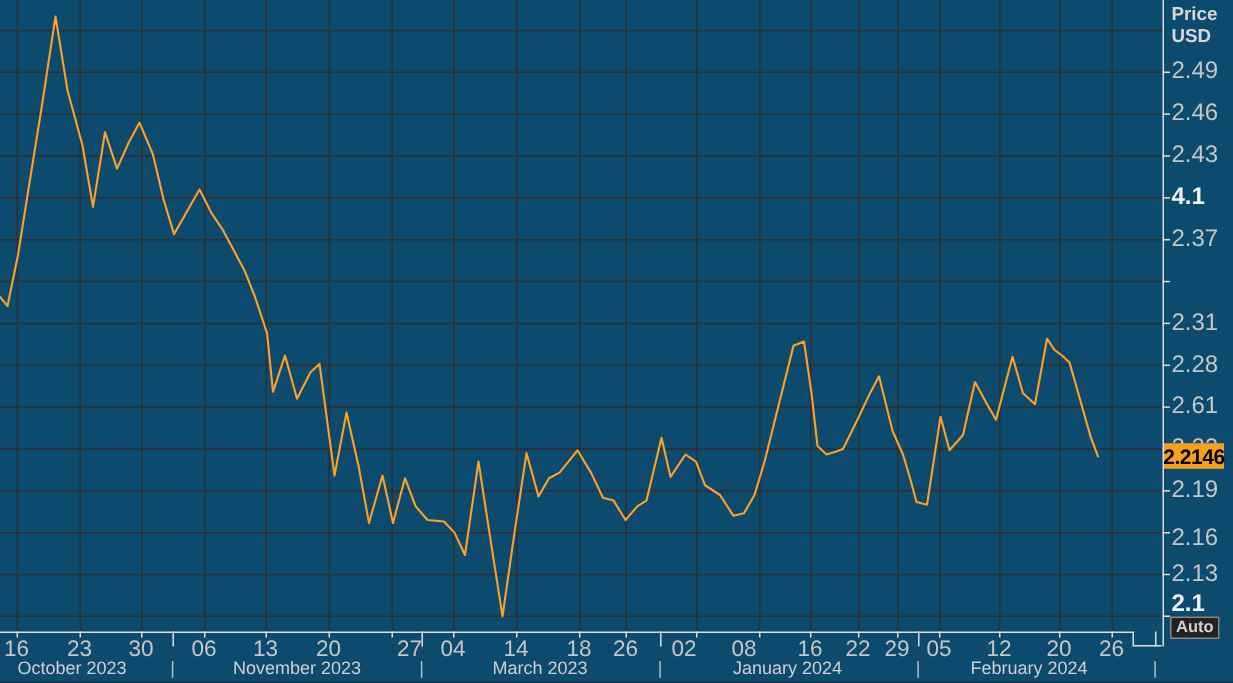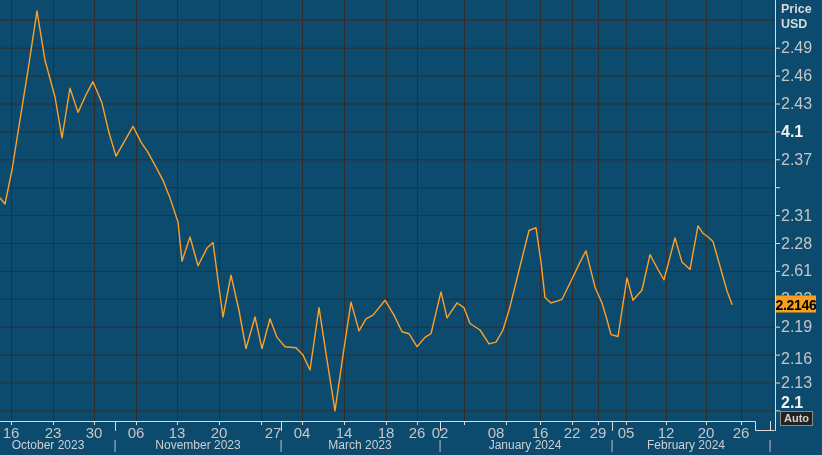--- a/index.html
+++ b/index.html
@@ -145,21 +145,21 @@
       <div class="lbl dtick" style="left: 53px;">23</div>
       <div class="lbl dtick" style="left: 94px;">30</div>
       <div class="lbl dtick" style="left: 136px;">06</div>
       <div class="lbl dtick" style="left: 177px;">13</div>
       <div class="lbl dtick" style="left: 219px;">20</div>
       <div class="lbl dtick" style="left: 261px; margin-left: 12px;">27</div>
       <div class="lbl dtick" style="left: 302px;">04</div>
       <div class="lbl dtick" style="left: 344px;">14</div>
       <div class="lbl dtick" style="left: 386px;">18</div>
       <div class="lbl dtick" style="left: 417px;">26</div>
-      <div class="lbl dtick" style="left: 440px;">02</div>
+      <div class="lbl dtick" style="left: 456px;">02</div>
       <div class="lbl dtick" style="left: 496px;">08</div>
       <div class="lbl dtick" style="left: 540px;">16</div>
       <div class="lbl dtick" style="left: 572px;">22</div>
       <div class="lbl dtick" style="left: 598px;">29</div>
       <div class="lbl dtick" style="left: 626px;">05</div>
       <div class="lbl dtick" style="left: 666px;">12</div>
       <div class="lbl dtick" style="left: 706px;">20</div>
       <div class="lbl dtick" style="left: 741px;">26</div>
       <div class="lbl month" style="left: 48px;">October 2023</div>
       <div class="lbl month" style="left: 198px;">November 2023</div>

